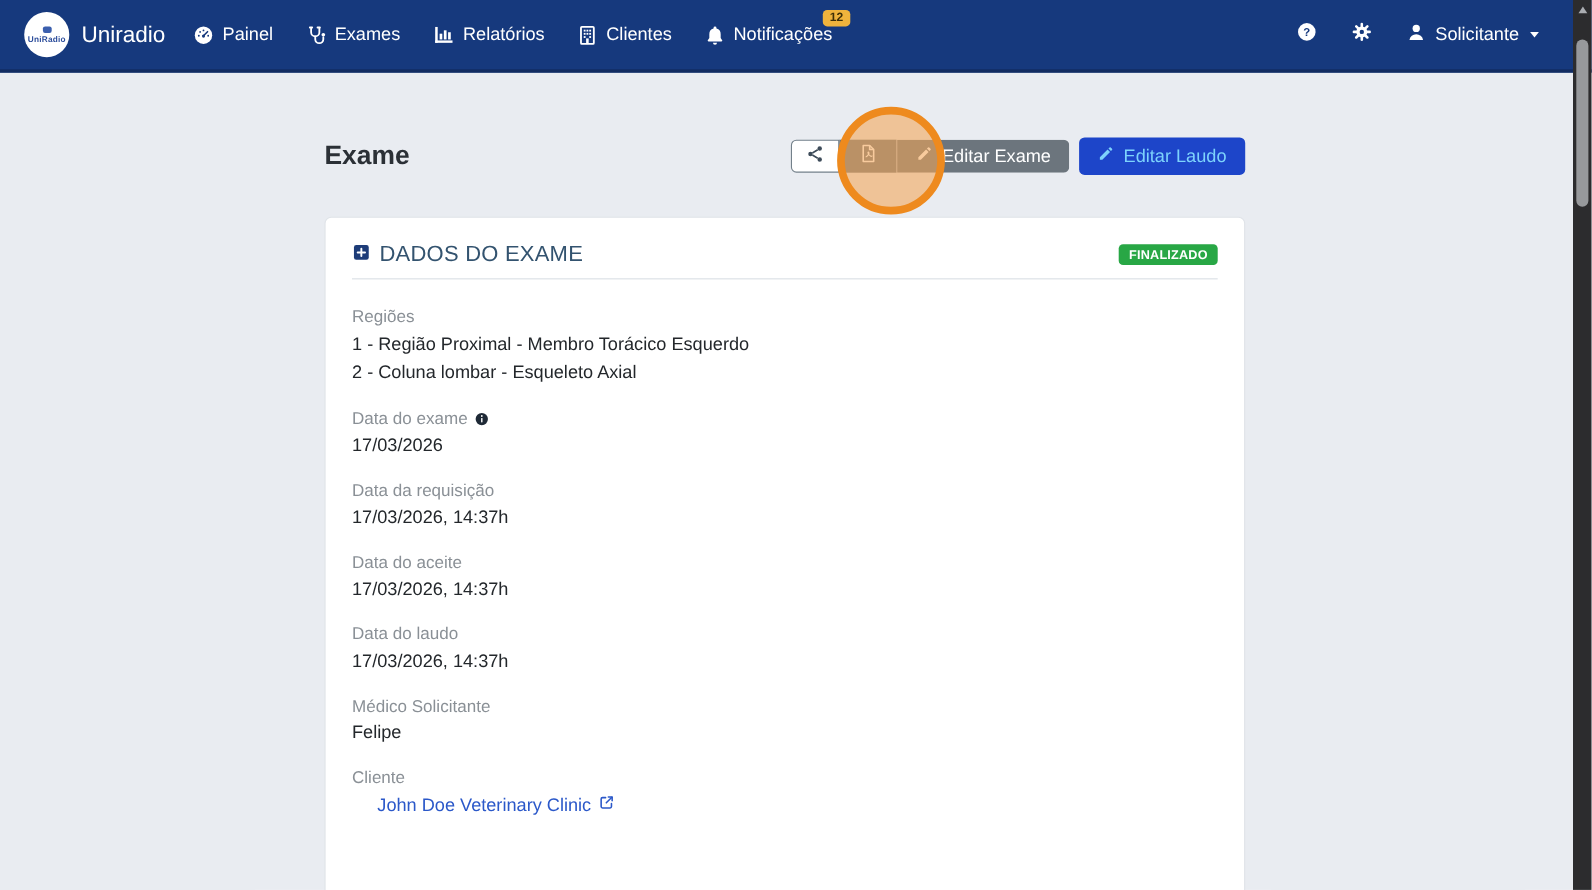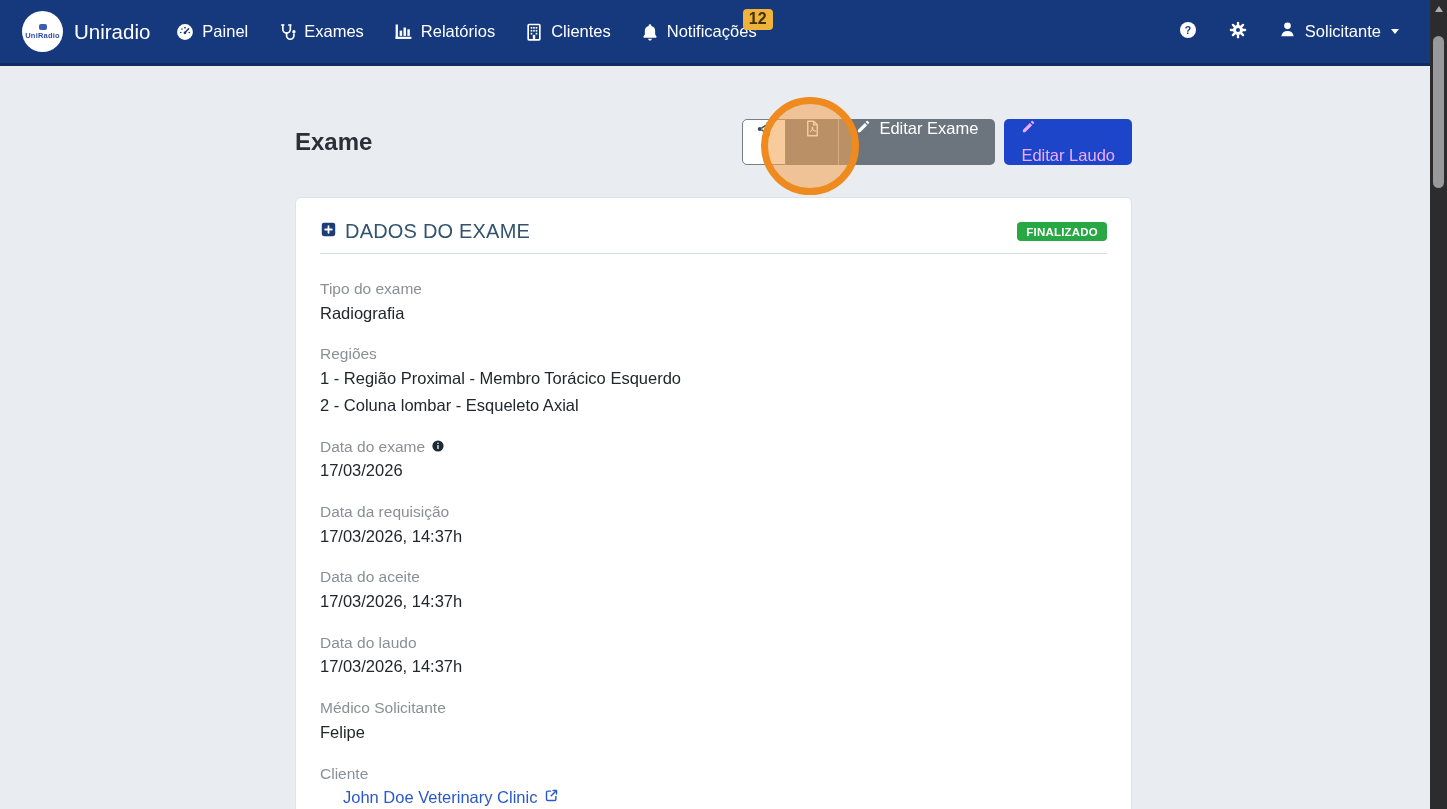--- a/index.html
+++ b/index.html
@@ -27,56 +27,56 @@
   }
   .logo-mark { width:8px; height:6px; background:#3b5fae; border-radius:2px; }
   .logo-text { font-size:7.5px; color:#2c4d9b; font-weight:bold; letter-spacing:.2px; }
   .brand-name { font-size:20.5px; }
   .nav-items { display:flex; align-items:center; gap:29px; margin-left:25px; }
   .nav-item { display:flex; align-items:center; gap:7px; font-size:16.5px; cursor:pointer; position:relative; }
   .nav-item svg { display:block; }
   .nav-badge {
     position:absolute; top:-13px; right:-16px;
     background:var(--badge-warning,#efb33c); color:#3e2f07;
-    font-size:16px; font-weight:bold; padding:1.5px 6px; border-radius:4px;
+    font-size:11px; font-weight:bold; padding:1.5px 6px; border-radius:4px;
   }
   .nav-right { margin-left:auto; display:flex; align-items:center; gap:30px; }
   .nav-icon-btn { display:flex; align-items:center; cursor:pointer; }
   .user-menu { display:flex; align-items:center; gap:8px; font-size:16.5px; cursor:pointer; }
   .caret {
     width:0; height:0; margin-left:2px;
     border-left:4.5px solid transparent; border-right:4.5px solid transparent;
     border-top:5px solid #fff;
   }
 
   
   .container { position:absolute; left:295px; top:69px; width:837px; }
   .page-header {
     display:flex; justify-content:space-between; align-items:center;
     margin-top:52px; height:42px;
   }
   .page-title { font-size:24px; font-weight:bold; color:#2b3036; }
 
   .actions { display:flex; align-items:center; }
   .btn {
-    height:46px; display:inline-flex; align-items:flex-start; justify-content:center;
+    height:30px; display:inline-flex; align-items:center; justify-content:center;
     font-size:16.5px; cursor:pointer; border:none; font-family:inherit; gap:8px;
   }
   .btn-share {
     width:44px; background:#fff; border:1px solid #73808a;
     border-radius:5px 0 0 5px; color:#3d4b59;
   }
   .btn-pdf { width:52px; background:var(--secondary-btn,#6c757d); color:#fff; }
   .btn-editar-exame {
     background:var(--secondary-btn,#6c757d); color:#fff; padding:0 17px;
     border-radius:0 5px 5px 0; border-left:1px solid rgba(255,255,255,.45);
   }
   .btn-editar-laudo {
-    background:var(--primary-btn,#1d45c9); color:#f0abfc; padding:17px 17px;
-    border-radius:5px; margin-left:9px;flex-direction:column;
+    background:var(--primary-btn,#1d45c9); color:#7dd3fc; padding:17px 17px;
+    border-radius:5px; margin-left:9px;
   }
 
   
   .card {
     margin-top:34px; background:#fff; border:1px solid #dfe3e8; border-radius:6px;
     height:760px;
   }
   .card-header {
     margin:0 24px; padding:22px 0 10px;
     display:flex; align-items:center; gap:8px;
@@ -291,24 +291,20 @@
             <rect x="2.5" y="2.5" width="19" height="19" rx="3" fill="#1d3c78"></rect>
             <path d="M12 7.3v9.4M7.3 12h9.4" stroke="#fff" stroke-width="2.5" stroke-linecap="round"></path>
           </svg>
       </span>
       <span class="card-header-title">DADOS DO EXAME</span>
       <span class="status-badge">FINALIZADO</span>
     </div>
 
     <div class="card-body">
 
-      <div class="field">
-        <div class="field-label">Tipo do exame</div>
-        <div class="field-value">Radiografia</div>
-      </div>
 
       <div class="field">
         <div class="field-label">Regiões</div>
         <div class="field-value">1 - Região Proximal - Membro Torácico Esquerdo</div>
         <div class="field-value">2 - Coluna lombar - Esqueleto Axial</div>
       </div>
 
       <div class="field">
         <div class="field-label">
           <span>Data do exame</span>

